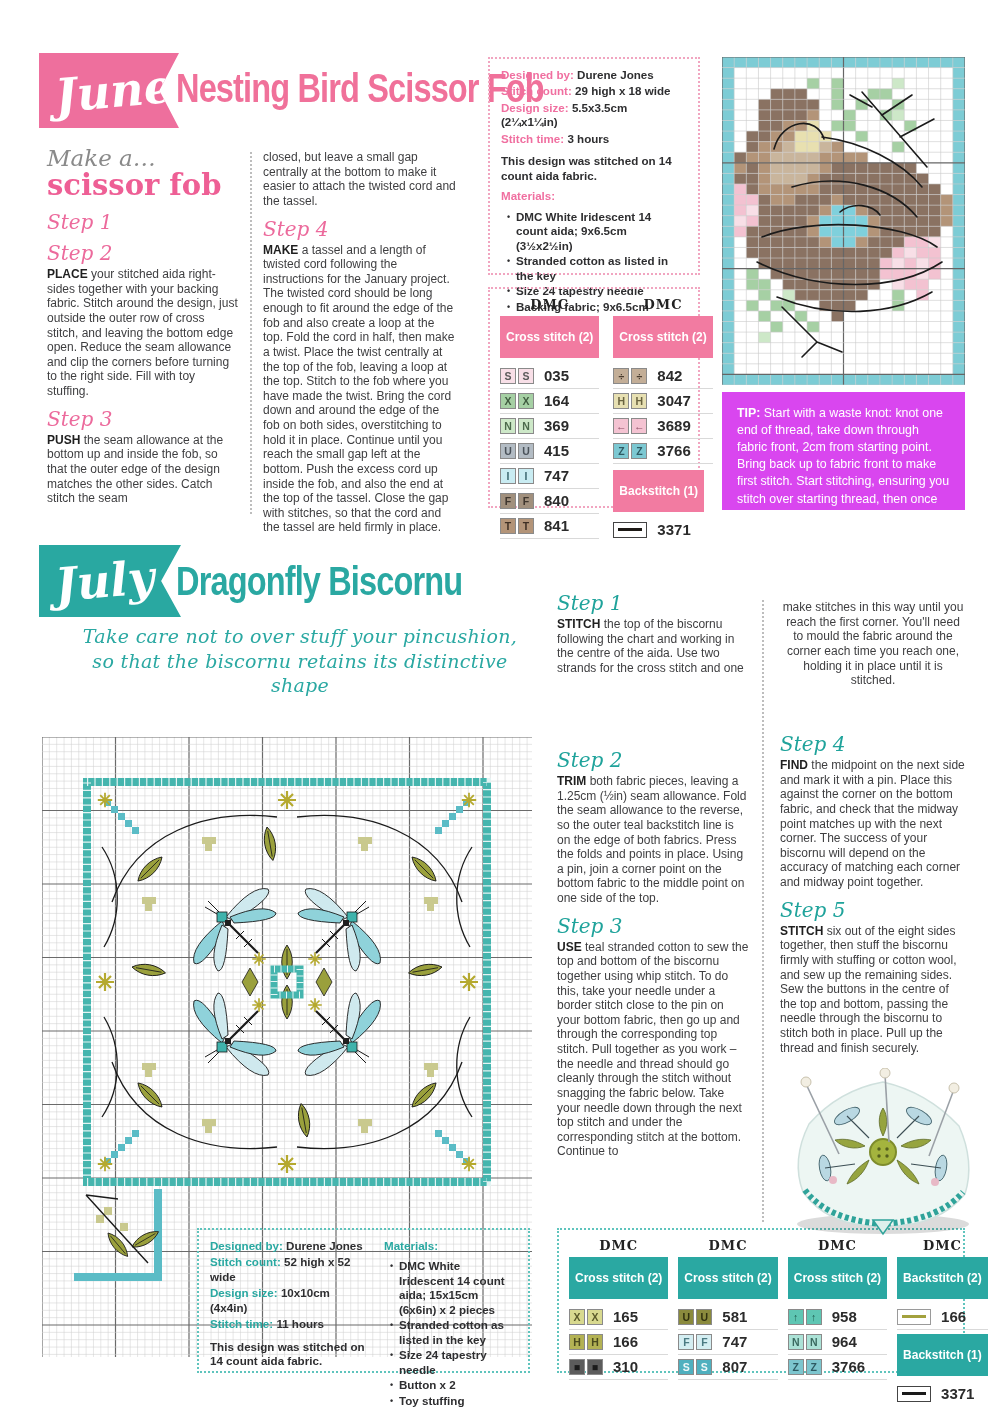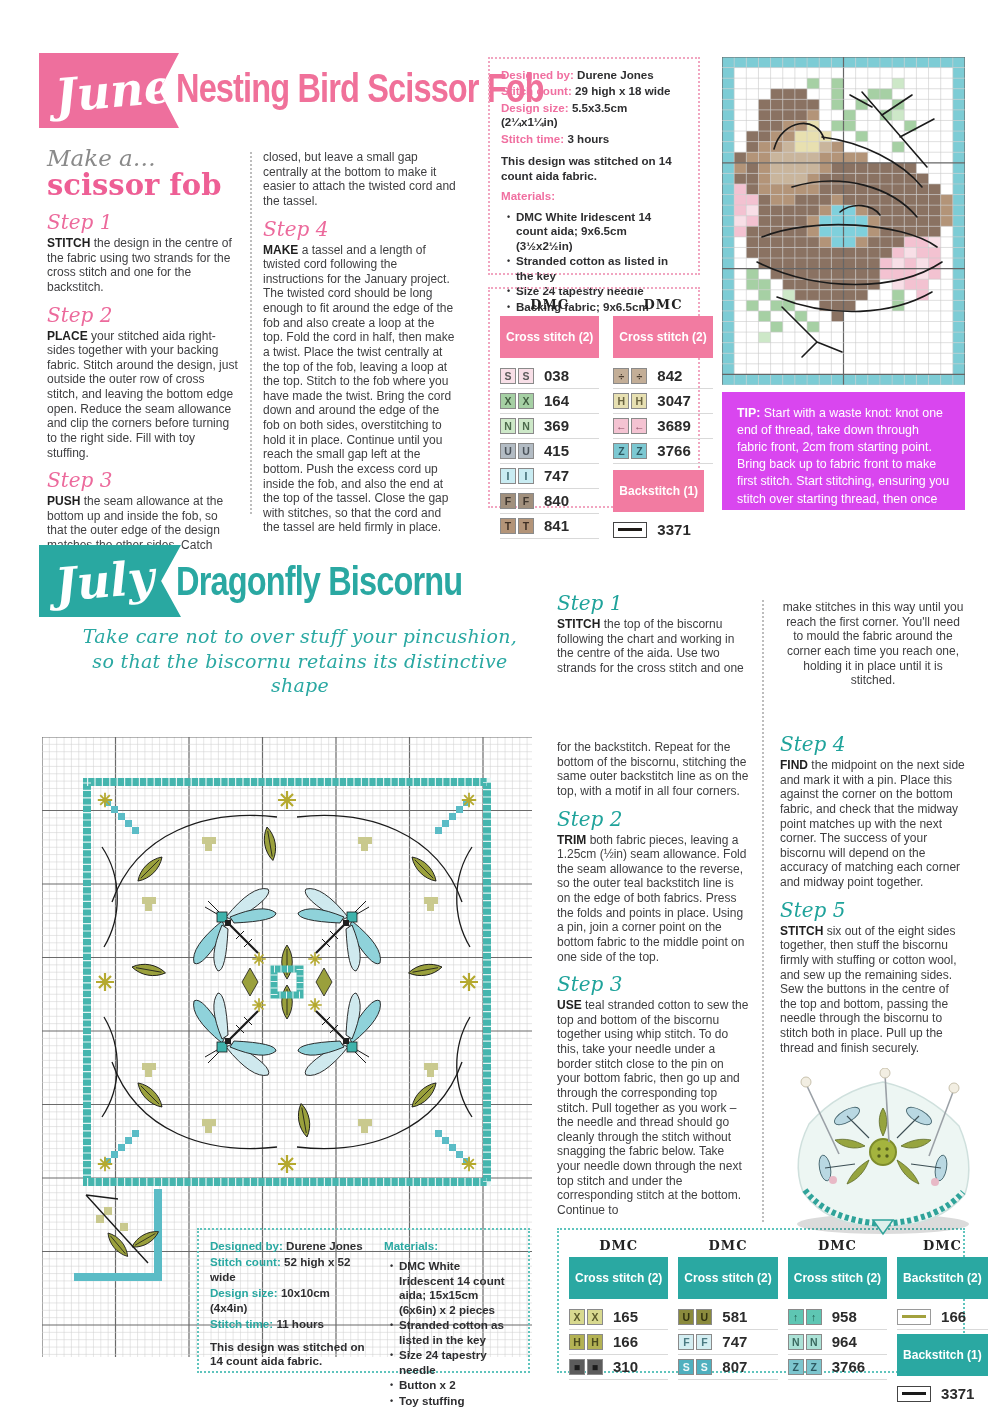--- a/index.html
+++ b/index.html
@@ -61,21 +61,20 @@
 
   <div class="ribbon" style="left:39px;top:53px;width:124px;height:75px;background:#ee6f9d;">
     <span class="month">June</span>
   </div>
   <div class="sec-title" style="left:176px;top:68px;color:#f0719a;">Nesting Bird Scissor Fob</div>
 
   <div class="col" style="left:47px;top:146px;width:192px;height:392px;">
     <div class="make-a">Make a…</div>
     <div class="make-sub" style="color:#ee5f95;">scissor fob</div>
     <h3 class="step" style="color:#ec6a9c;">Step 1</h3>
-    <p class="body-p"><b class="lead">STITCH</b><span> the design in the centre of the fabric using two strands for the cross stitch and one for the backstitch.</span></p>
     <h3 class="step" style="color:#ec6a9c;">Step 2</h3>
     <p class="body-p"><b class="lead">PLACE</b><span> your stitched aida right-sides together with your backing fabric. Stitch around the design, just outside the outer row of cross stitch, and leaving the bottom edge open. Reduce the seam allowance and clip the corners before turning to the right side. Fill with toy stuffing.</span></p>
     <h3 class="step" style="color:#ec6a9c;">Step 3</h3>
     <p class="body-p"><b class="lead">PUSH</b><span> the seam allowance at the bottom up and inside the fob, so that the outer edge of the design matches the other sides. Catch stitch the seam</span></p>
   </div>
 
   <div class="vdots" style="left:250px;top:152px;height:362px;"></div>
 
   <div class="col" style="left:263px;top:150px;width:193px;height:392px;">
     <p class="body-p">closed, but leave a small gap centrally at the bottom to make it easier to attach the twisted cord and the tassel.</p>
@@ -99,21 +98,21 @@
     </ul>
   </div>
 
   <div class="keybox" style="left:488px;top:287px;width:212px;height:221px;border-color:#f1a5c0;box-sizing:border-box;">
     <div class="keycol">
       <div class="dmc">DMC</div>
       <div class="keybar" style="background:#f27ba1;">Cross stitch (2)</div>
       <div class="keyrow">
           <span class="kcell" style="background: rgb(248, 223, 231); color: rgb(90, 90, 90);">S</span>
           <span class="kcell" style="background: rgb(248, 223, 231); color: rgb(90, 90, 90);">S</span>
-          <span class="kcode">038</span>
+          <span class="kcode">035</span>
         </div>
       <div class="keyrow">
           <span class="kcell" style="background: rgb(166, 208, 164); color: rgb(63, 90, 63);">X</span>
           <span class="kcell" style="background: rgb(166, 208, 164); color: rgb(63, 90, 63);">X</span>
           <span class="kcode">164</span>
         </div>
       <div class="keyrow">
           <span class="kcell" style="background: rgb(205, 232, 200); color: rgb(76, 106, 76);">N</span>
           <span class="kcell" style="background: rgb(205, 232, 200); color: rgb(76, 106, 76);">N</span>
           <span class="kcode">369</span>
@@ -642,21 +641,20 @@
     <p class="body-p"><b class="lead">STITCH</b><span> the top of the biscornu following the chart and working in the centre of the aida. Use two strands for the cross stitch and one</span></p>
   </div>
 
   <div class="col" style="left:780px;top:600px;width:186px;text-align:center;">
     <p class="body-p">make stitches in this way until you reach the first corner. You'll need to mould the fabric around the corner each time you reach one, holding it in place until it is stitched.</p>
   </div>
 
   <div class="vdots" style="left:762px;top:600px;height:622px;"></div>
 
   <div class="col" style="left:557px;top:740px;width:192px;height:482px;">
-    <p class="body-p">for the backstitch. Repeat for the bottom of the biscornu, stitching the same outer backstitch line as on the top, with a motif in all four corners.</p>
     <h3 class="step" style="color:#1fa39b;">Step 2</h3>
     <p class="body-p"><b class="lead">TRIM</b><span> both fabric pieces, leaving a 1.25cm (½in) seam allowance. Fold the seam allowance to the reverse, so the outer teal backstitch line is on the edge of both fabrics. Press the folds and points in place. Using a pin, join a corner point on the bottom fabric to the middle point on one side of the top.</span></p>
     <h3 class="step" style="color:#1fa39b;">Step 3</h3>
     <p class="body-p"><b class="lead">USE</b><span> teal stranded cotton to sew the top and bottom of the biscornu together using whip stitch. To do this, take your needle under a border stitch close to the pin on your bottom fabric, then go up and through the corresponding top stitch. Pull together as you work – the needle and thread should go cleanly through the stitch without snagging the fabric below. Take your needle down through the next top stitch and under the corresponding stitch at the bottom. Continue to</span></p>
   </div>
 
   <div class="col" style="left:780px;top:733px;width:186px;height:345px;">
     <h3 class="step" style="color:#1fa39b;margin-top:0;">Step 4</h3>
     <p class="body-p"><b class="lead">FIND</b><span> the midpoint on the next side and mark it with a pin. Place this against the corner on the bottom fabric, and check that the midway point matches up with the next corner. The success of your biscornu will depend on the accuracy of matching each corner and midway point together.</span></p>
     <h3 class="step" style="color:#1fa39b;">Step 5</h3>

